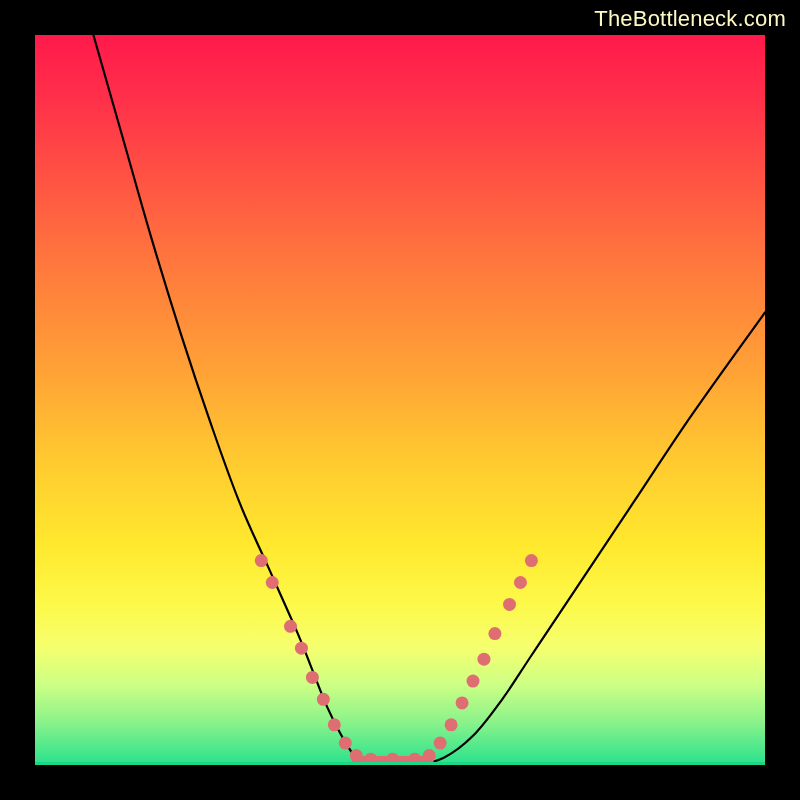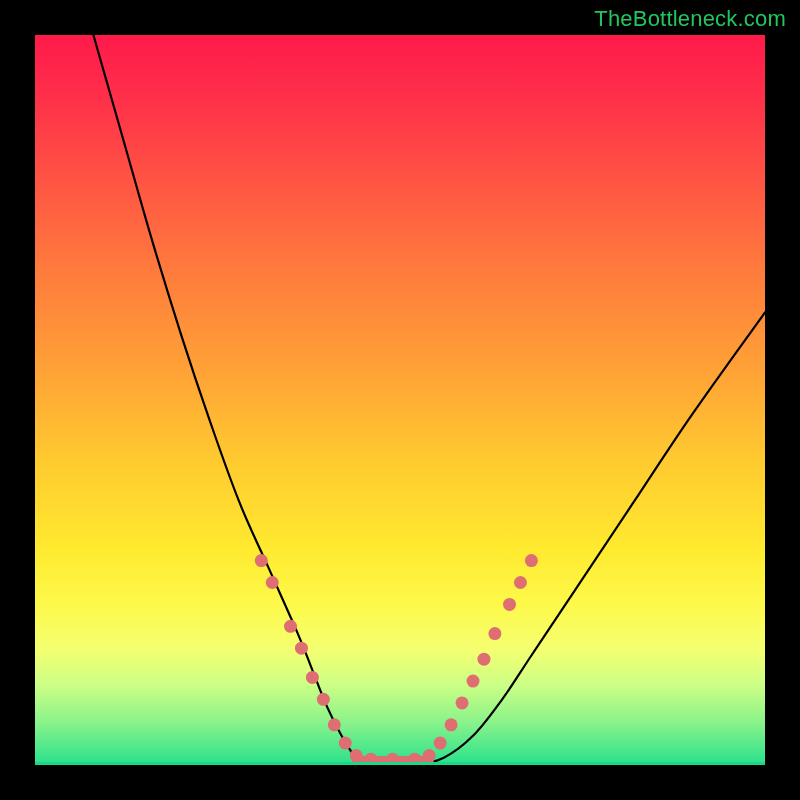--- a/index.html
+++ b/index.html
@@ -49,21 +49,21 @@
     left: 0;
     bottom: 0;
     width: 100%;
     height: 3px;
     background: #19d987;
   }
   .watermark {
     position: absolute;
     top: 6px;
     right: 14px;
-    color: #22c55e;
+    color: #fef9c3;
     font-size: 22px;
     font-weight: 500;
     letter-spacing: 0.2px;
     user-select: none;
   }
   svg.overlay {
     position: absolute;
     inset: 0;
   }
   .curve {

